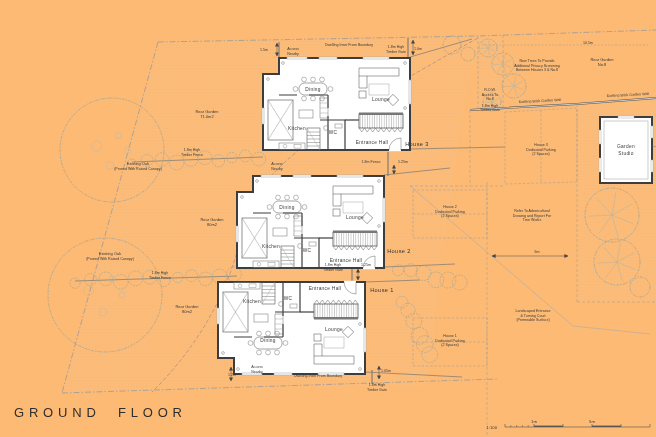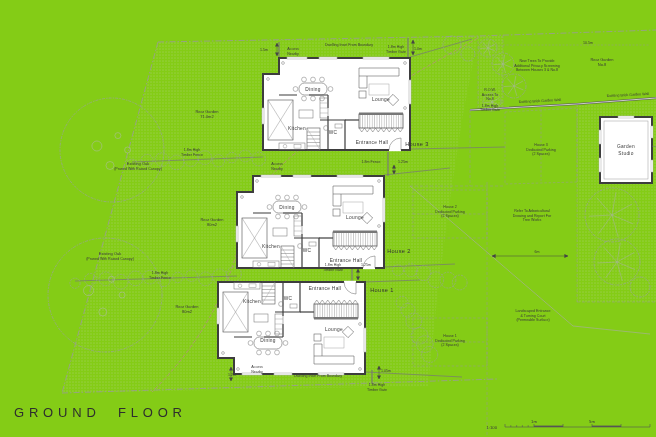--- a/index.html
+++ b/index.html
@@ -1,16 +1,16 @@
 <!DOCTYPE html>
 <html><head>
 <meta charset="utf-8">
 <style>
   html,body{margin:0;padding:0;background:#ffffff;}
-  .stage{position:relative;width:656px;height:437px;background:#84cc16;overflow:hidden;
+  .stage{position:relative;width:656px;height:437px;background:#fdba74;overflow:hidden;
          font-family:"Liberation Sans", sans-serif;}
   svg{display:block;}
   text{font-family:"Liberation Sans", sans-serif;fill:#3a3a3a;}
   .lbl{font-size:4px;text-anchor:middle;}
   .lbl-s{font-size:3.6px;text-anchor:middle;}
   .lbl-room{font-size:4.8px;text-anchor:middle;letter-spacing:.3px;}
   .lbl-house{font-size:5.6px;text-anchor:middle;letter-spacing:.4px;fill:#333;}
   .title{font-size:13px;letter-spacing:4.8px;word-spacing:9px;fill:#2e2e2e;}
   .sb{font-size:4.2px;text-anchor:middle;}
 </style>

